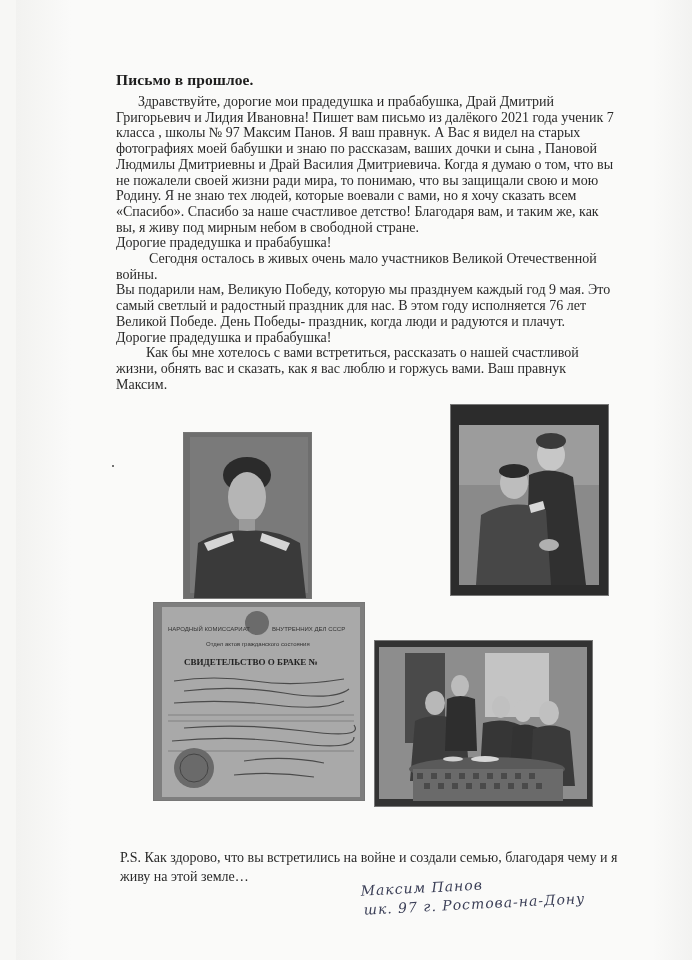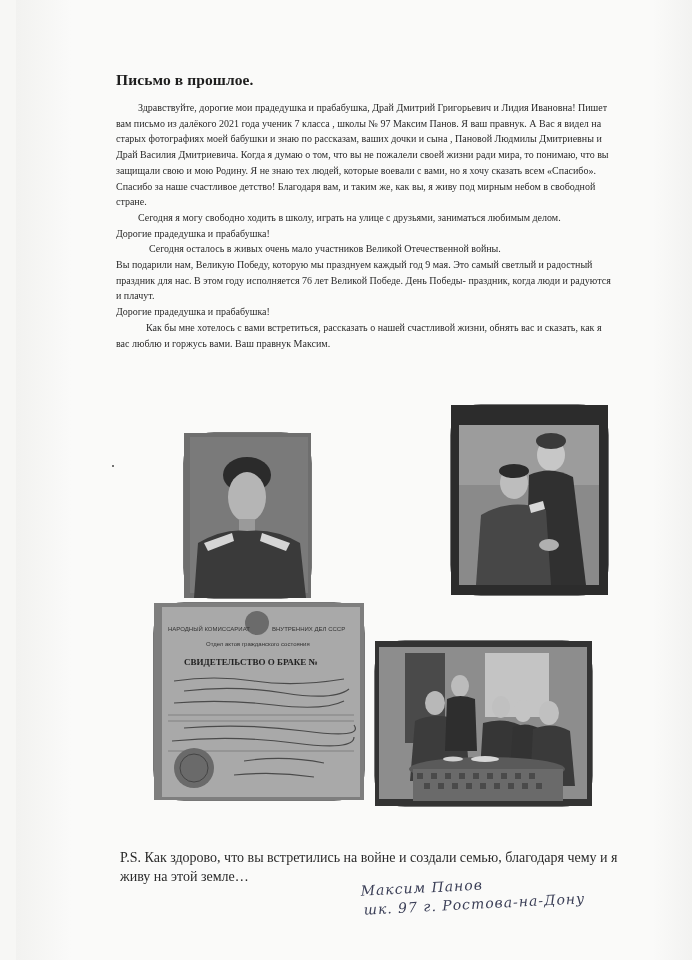--- a/index.html
+++ b/index.html
@@ -4,42 +4,41 @@
 <style>
   html, body { margin: 0; padding: 0; }
   body {
     width: 692px; height: 960px; position: relative; overflow: hidden;
     background: #f7f7f5;
     font-family: "Liberation Serif", "DejaVu Serif", serif;
     color: #222;
   }
   .page { position: absolute; left: 0; top: 0; width: 692px; height: 960px; background: linear-gradient(90deg,#f2f2f0 0%,#fafaf9 8%,#fafaf9 92%,#efefed 100%); margin-left: 16px; }
   .title { position: absolute; left: 100px; top: 71px; font-size: 15.5px; font-weight: bold; letter-spacing: 0.1px; color: #1e1e1e; }
-  .letter { position: absolute; left: 100px; top: 100px; width: 500px; font-size: 10px; line-height: 15.7px; color: #2a2a2a; }
+  .letter { position: absolute; left: 100px; top: 94px; width: 500px; font-size: 14px; line-height: 15.7px; color: #2a2a2a; }
   .letter p { margin: 0; }
   .ind1 { text-indent: 22px; }
   .ind2 { text-indent: 33px; }
   .ind3 { text-indent: 30px; }
-  .photo { position: absolute; background: #555; box-shadow: 0 0 0 1px #777; border-radius: 30px; }
+  .photo { position: absolute; background: #555; box-shadow: 0 0 0 1px #777; }
   .photo svg { width: 100%; height: 100%; display: block; }
   .ps { position: absolute; left: 104px; top: 848px; width: 500px; font-size: 14px; line-height: 19px; color: #2a2a2a; }
   .sig { position: absolute; left: 345px; top: 876px; font-family: "DejaVu Serif", serif; font-style: italic; font-size: 14px; line-height: 19px; color: #3b3f57; transform: rotate(-3deg); letter-spacing: 1px; }
   .sig .l2 { display: block; margin-left: 2px; }
   .dot { position: absolute; width: 2px; height: 2px; background: #444; border-radius: 1px; }
 </style>
 </head>
 <body>
 
 <div class="page">
 
   <div class="title">Письмо в прошлое.</div>
 
   <div class="letter">
     <p class="ind1">Здравствуйте, дорогие мои прадедушка и прабабушка, Драй Дмитрий Григорьевич и Лидия Ивановна! Пишет вам письмо из далёкого 2021 года ученик 7 класса , школы № 97 Максим Панов. Я ваш правнук. А Вас я видел на старых фотографиях моей бабушки и знаю по рассказам, ваших  дочки и сына , Пановой Людмилы Дмитриевны и Драй Василия Дмитриевича. Когда я думаю о том, что вы не пожалели своей жизни ради мира, то понимаю, что вы защищали свою  и мою Родину. Я не знаю тех людей, которые воевали с вами, но я хочу сказать всем «Спасибо». Спасибо за наше счастливое детство! Благодаря вам, и таким же, как вы, я живу под мирным небом в свободной стране.</p>
-    <p class="ind1">Сегодня я могу свободно ходить в школу, играть на улице с друзьями, заниматься любимым делом.</p>
     <p>Дорогие прадедушка и прабабушка!</p>
     <p class="ind2">Сегодня осталось в живых очень мало участников Великой Отечественной войны.</p>
     <p>Вы подарили нам, Великую Победу, которую мы празднуем каждый год 9 мая. Это самый светлый и радостный праздник для нас. В этом году исполняется 76 лет Великой Победе. День Победы- праздник, когда люди и радуются и плачут.</p>
     <p>Дорогие прадедушка и прабабушка!</p>
     <p class="ind3">Как бы мне хотелось с вами встретиться, рассказать о нашей счастливой жизни, обнять вас и сказать, как я вас люблю и горжусь вами. Ваш правнук Максим.</p>
   </div>
 
   <div class="dot" style="left:96px;top:465px;"></div>
 
   <div class="photo" style="left:168px;top:433px;width:127px;height:165px;">

